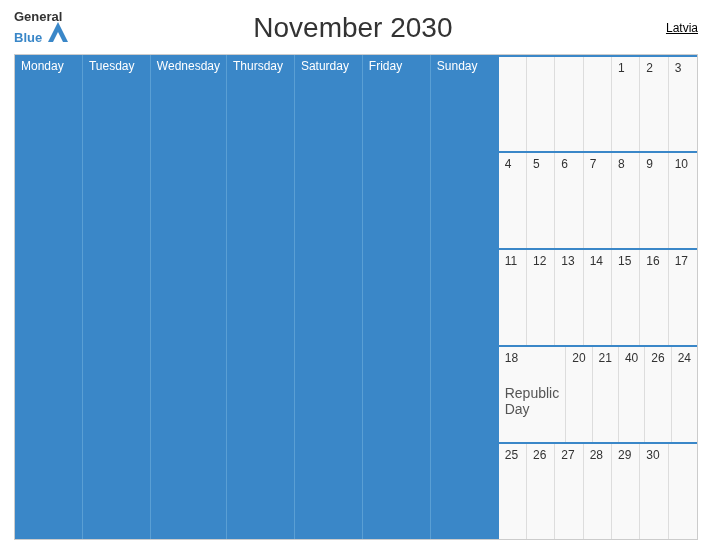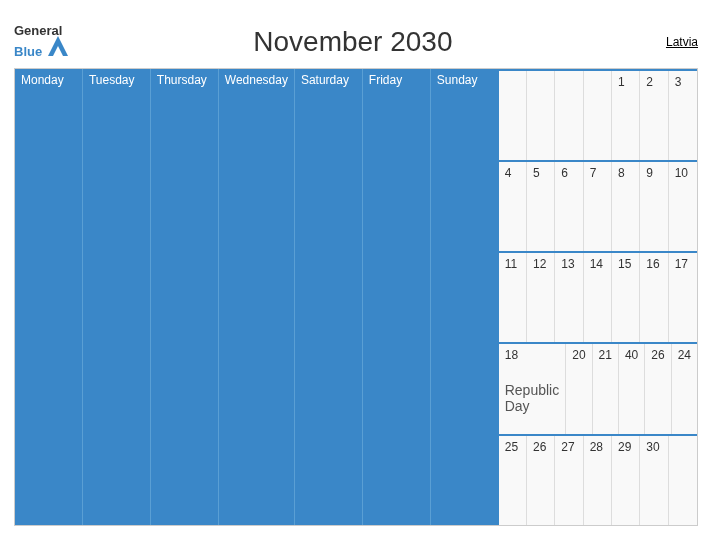--- a/index.html
+++ b/index.html
@@ -6,21 +6,21 @@
     body {
       width: 712px;
       height: 550px;
       font-family: Arial, sans-serif;
       background: #fff;
       overflow: hidden;
     }
     .page {
       width: 712px;
       height: 550px;
-      padding: 24px 14px;
+      padding: 10px 14px;
       display: flex;
       flex-direction: column;
     }
     
     .header {
       display: flex;
       align-items: center;
       justify-content: space-between;
       margin-bottom: 8px;
     }
@@ -135,22 +135,22 @@
       </div>
     </div>
     <div class="month-title">November 2030</div>
     <div class="country">Latvia</div>
   </div>
 
   <div class="calendar">
     <div class="cal-header">
       <div class="cal-header-cell">Monday</div>
       <div class="cal-header-cell">Tuesday</div>
+      <div class="cal-header-cell">Wednesday</div>
       <div class="cal-header-cell">Thursday</div>
-      <div class="cal-header-cell">Wednesday</div>
       <div class="cal-header-cell">Saturday</div>
       <div class="cal-header-cell">Friday</div>
       <div class="cal-header-cell">Sunday</div>
     </div>
     <div class="cal-body" id="cal-body">
     <div class="cal-week">
           <div class="cal-cell empty"></div>
           <div class="cal-cell empty"></div>
           <div class="cal-cell empty"></div>
           <div class="cal-cell empty"></div>

